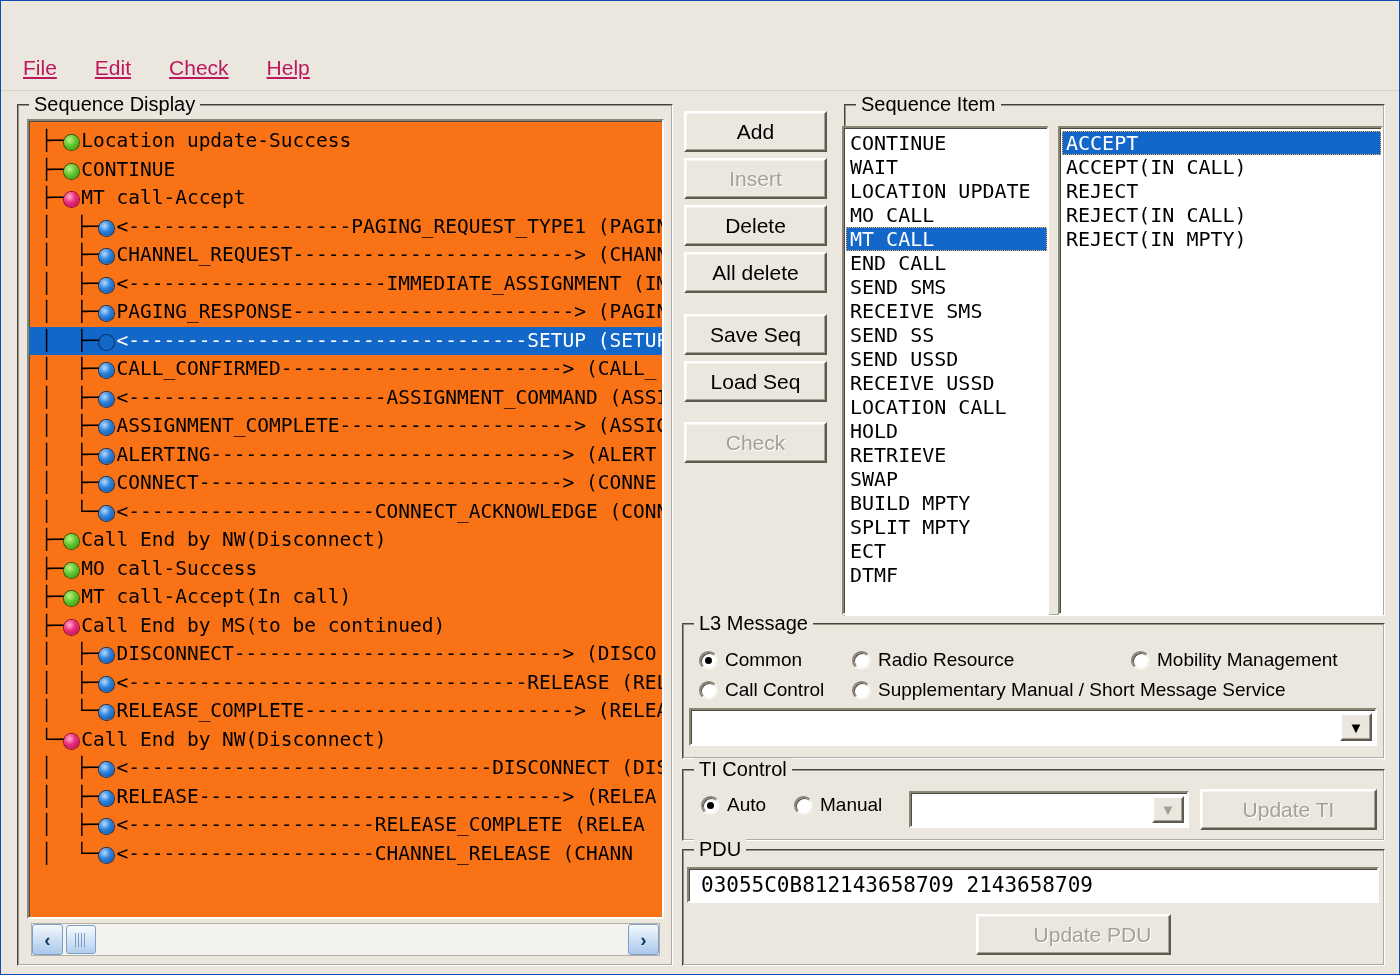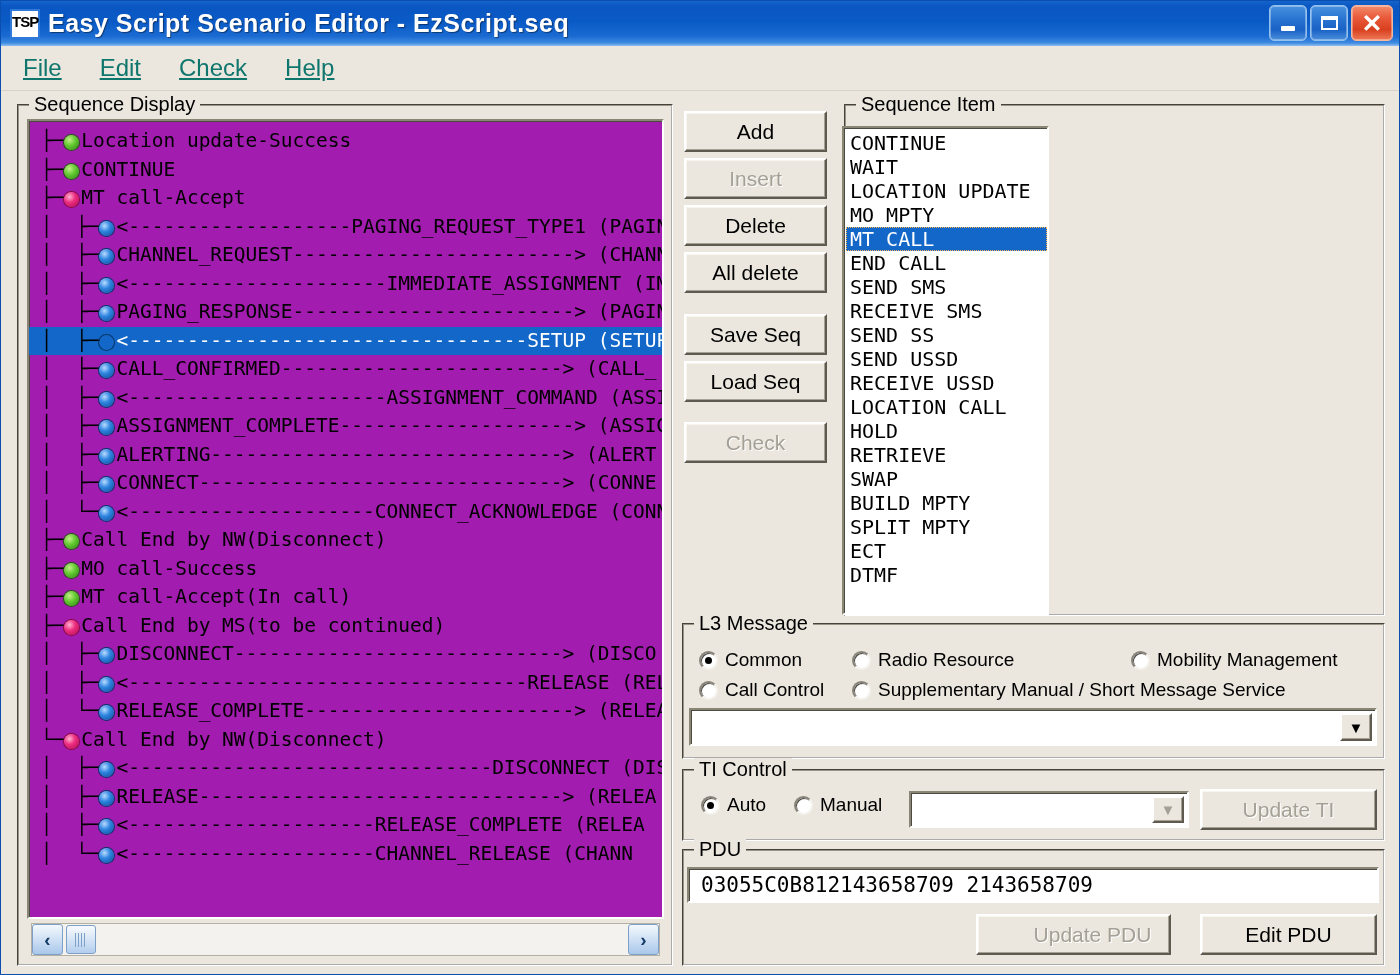--- a/index.html
+++ b/index.html
@@ -71,22 +71,22 @@
   
   .menubar {
     position: absolute; left: 0; top: 45px;
     width: 1398px; height: 44px;
     background: #ebe7de;
     display: flex; align-items: center;
     border-bottom: 1px solid #d8d3c6;
   }
   .menu-item {
     padding: 3px 16px;
-    font-size: 24px;
-    color: #0f766e;
+    font-size: 21px;
+    color: #be185d;
     font-family: "Liberation Sans", sans-serif;
     margin-left: 6px;
     text-align: center;
   }
   .menu-item u { text-decoration: underline; }
 
   
   .group {
     position: absolute;
     border: 2px groove #ffffff;
@@ -98,21 +98,21 @@
     background: #ebe7de;
     padding: 0 5px;
     font-size: 20px;
     color: #000;
     font-family: "Liberation Sans", sans-serif;
     white-space: nowrap;
   }
 
   
   .sunken {
-    background: #a21caf;
+    background: #f97316;
     border: 2px solid;
     border-color: #8a8676 #ffffff #ffffff #8a8676;
     box-shadow: inset 1px 1px 0 #4d4a42;
     box-sizing: border-box;
   }
 
   
   #tree-panel {
     position: absolute;
     left: 26px; top: 118px;
@@ -307,35 +307,20 @@
     color: #000;
     white-space: nowrap;
     overflow: hidden;
   }
 </style>
 </head>
 <body>
 
 <div id="app">
 
-  <div class="titlebar">
-    <div class="win-icon">TSP</div>
-    <div class="win-title">Easy Script Scenario Editor - EzScript.seq</div>
-    <div class="tb-buttons">
-      <div class="tb-btn">
-        <div class="gl-min"></div>
-      </div>
-      <div class="tb-btn">
-        <div class="gl-max"></div>
-      </div>
-      <div class="tb-btn close">
-        <div class="gl-close">✕</div>
-      </div>
-    </div>
-  </div>
 
   <div class="menubar">
     <div class="menu-item"><u>File</u></div>
     <div class="menu-item"><u>Edit</u></div>
     <div class="menu-item"><u>Check</u></div>
     <div class="menu-item"><u>Help</u></div>
   </div>
 
   <div class="group" style="left:16px; top:103px; width:656px; height:862px;">
     <div class="gtitle">Sequence Display</div>
@@ -363,38 +348,45 @@
   <div class="btn disabled" style="left:683px; top:421px; width:143px; height:41px;">Check</div>
 
   <div class="group" style="left:843px; top:103px; width:541px; height:512px;">
     <div class="gtitle">Sequence Item</div>
   </div>
 
   <div class="listbox" id="primary-list" style="left:841px; top:125px; width:207px; height:489px;">
       <div class="lrow">CONTINUE</div>
       <div class="lrow">WAIT</div>
       <div class="lrow">LOCATION UPDATE</div>
-      <div class="lrow">MO MPTY</div>
+      <div class="lrow">MO CALL</div>
       <div class="lrow sel focus">MT CALL</div>
       <div class="lrow">END CALL</div>
       <div class="lrow">SEND SMS</div>
       <div class="lrow">RECEIVE SMS</div>
       <div class="lrow">SEND SS</div>
       <div class="lrow">SEND USSD</div>
       <div class="lrow">RECEIVE USSD</div>
       <div class="lrow">LOCATION CALL</div>
       <div class="lrow">HOLD</div>
       <div class="lrow">RETRIEVE</div>
       <div class="lrow">SWAP</div>
       <div class="lrow">BUILD MPTY</div>
       <div class="lrow">SPLIT MPTY</div>
       <div class="lrow">ECT</div>
       <div class="lrow">DTMF</div>
     </div>
 
+  <div class="listbox" id="secondary-list" style="left:1057px; top:125px; width:325px; height:489px;">
+      <div class="lrow sel focus">ACCEPT</div>
+      <div class="lrow">ACCEPT(IN CALL)</div>
+      <div class="lrow">REJECT</div>
+      <div class="lrow">REJECT(IN CALL)</div>
+      <div class="lrow">REJECT(IN MPTY)</div>
+    </div>
 
   <div class="group" style="left:681px; top:622px; width:703px; height:136px;padding-left:47px;">
     <div class="gtitle">L3 Message</div>
   </div>
 
   <div class="radio-row" style="left:698px; top:648px;">
     <div class="radio">
       <div class="rdot on"></div>
       <div class="rlabel">Common</div>
     </div>
@@ -453,15 +445,14 @@
 
   <div class="btn disabled" style="left:1199px; top:788px; width:177px; height:41px;">Update TI</div>
 
   <div class="group" style="left:681px; top:848px; width:703px; height:117px;">
     <div class="gtitle">PDU</div>
   </div>
 
   <div class="textfield" style="left:686px; top:866px; width:692px; height:36px;">03055C0B812143658709 2143658709</div>
 
   <div class="btn disabled" style="left:975px; top:913px; width:195px; height:41px;padding-left:38px;">Update PDU</div>
-  <div class="btn" style="left:1199px; top:913px; width:177px; height:41px;">Edit PDU</div>
 
 </div>
 
 </body></html>

